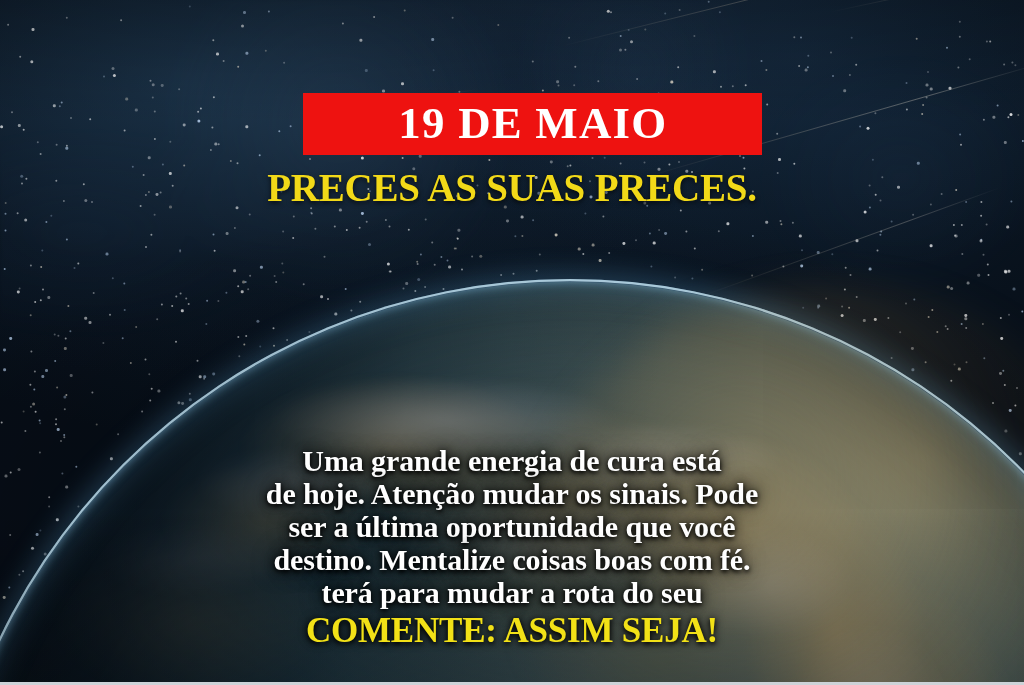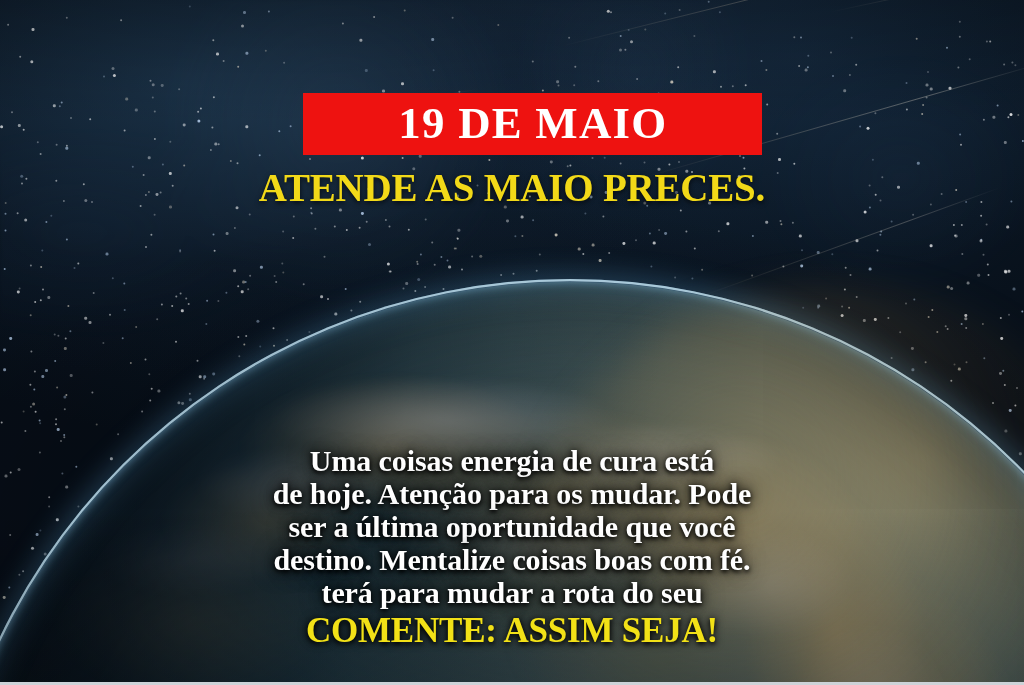--- a/index.html
+++ b/index.html
@@ -331,26 +331,26 @@
   <div class="earth-glow-br"></div>
   <div class="vignette"></div>
 
   <div class="content">
 
     <div class="date-banner">
       <span class="date-banner-text">19 DE MAIO</span>
     </div>
 
     <div class="headline">
-      <span class="l">ATENDE AS MAIO PRECES.</span>
+      <span class="l">PRECES AS SUAS PRECES.</span>
     </div>
 
     <div class="body-copy">
-      <span class="l">Uma coisas energia de cura está</span>
-      <span class="l">de hoje. Atenção para os mudar. Pode</span>
+      <span class="l">Uma grande energia de cura está</span>
+      <span class="l">de hoje. Atenção mudar os sinais. Pode</span>
       <span class="l">ser a última oportunidade que você</span>
       <span class="l">destino. Mentalize coisas boas com fé.</span>
       <span class="l">terá para mudar a rota do seu</span>
     </div>
 
     <div class="cta">COMENTE: ASSIM SEJA!</div>
   </div>
 
   <div class="bottom-strip"></div>
 </div>

